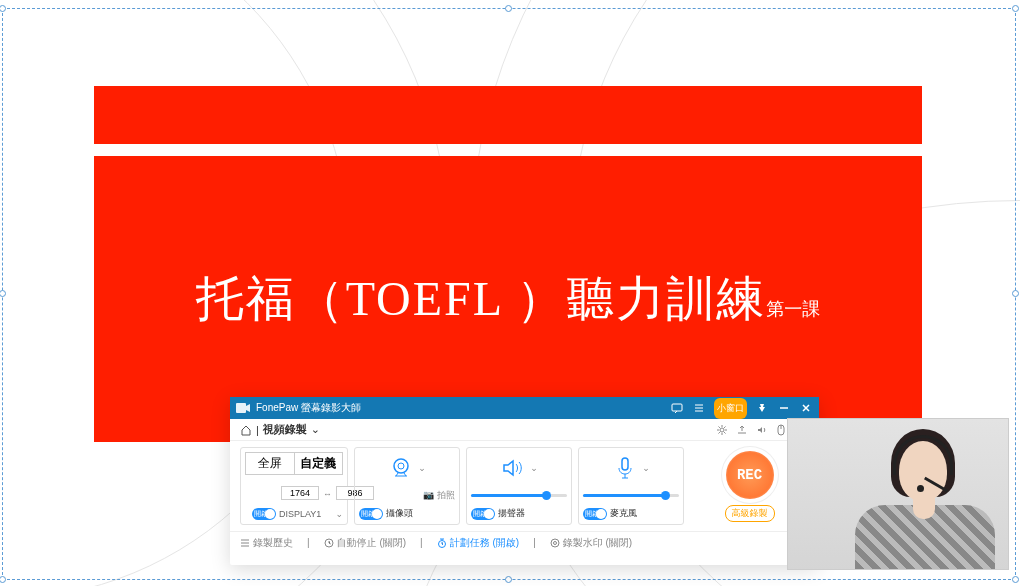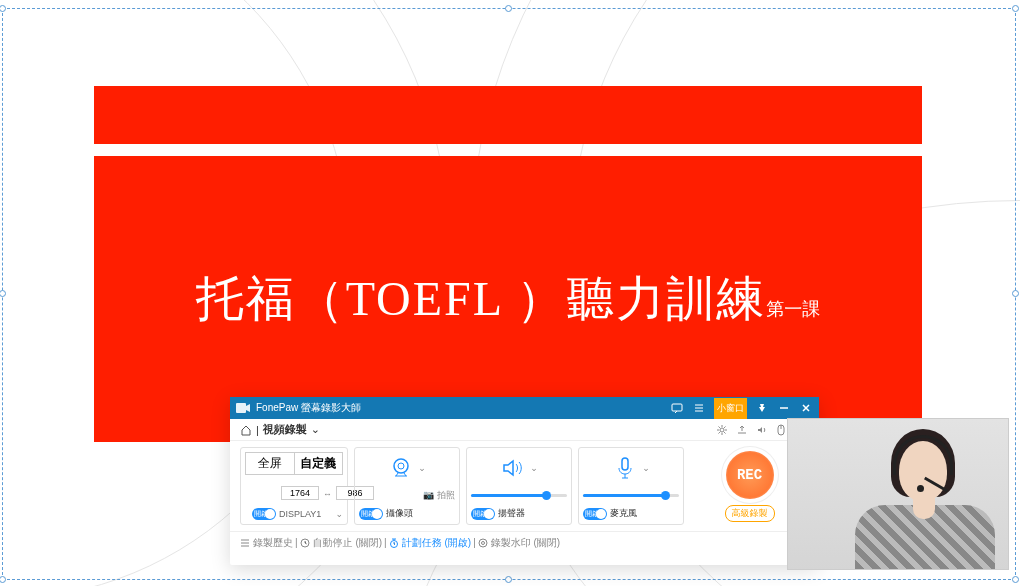--- a/index.html
+++ b/index.html
@@ -27,21 +27,21 @@
 .slide-red-main { position: absolute; left: 94px; top: 156px; width: 828px; height: 286px; background: #ff1e00; display: flex; flex-direction: row; align-items: center; justify-content: center; color: #fff; }
 .slide-title { font-size: 48px; font-family: "SimSun", serif; font-weight: 400; letter-spacing: 2px; }
 .slide-sub { font-size: 18px; font-family: "SimSun", serif; margin-top: 20px; }
 
 
 .app { position: absolute; left: 230px; top: 397px; width: 589px; height: 168px; background: #fff; box-shadow: 0 4px 20px rgba(0,0,0,.15); border-radius: 2px; font-size: 11px; color: #333; }
 .titlebar { height: 22px; background: #1478b3; color: #fff; display: flex; align-items: center; padding: 0 6px; gap: 6px; }
 .titlebar .app-name { font-size: 10px; flex: 1; }
 .titlebar .tb-right { display: flex; gap: 8px; align-items: center; }
 .tb-icon { width: 14px; height: 14px; display: flex; align-items: center; justify-content: center; cursor: pointer; }
-.badge-small { background: #ffa500; color: #fff; font-size: 9px; padding: 4px 3px; border-radius: 0; }
+.badge-small { background: #ffa500; color: #fff; font-size: 9px; padding: 4px 3px; border-radius: 6px; }
 
 .toolbar2 { height: 22px; display: flex; align-items: center; padding: 0 10px; gap: 6px; border-bottom: 1px solid #eee; }
 .toolbar2 .left { display: flex; align-items: center; gap: 4px; }
 .toolbar2 .right { margin-left: auto; display: flex; gap: 8px; }
 .home-icon, .mode-label, .chev { font-size: 11px; }
 .mode-label { font-weight: 600; }
 .tb2-icon { color: #888; cursor: pointer; }
 
 .panels { display: flex; padding: 6px 10px; gap: 6px; height: 90px; }
 .panel { border: 1px solid #e0e0e0; border-radius: 3px; padding: 4px; display: flex; flex-direction: column; justify-content: space-between; }
@@ -84,21 +84,21 @@
 .cam-person { width: 165px; height: 150px; position: relative; right: 0px; }
 .cam-face { position: absolute; width: 48px; height: 60px; background: #f0d5c0; border-radius: 50% 50% 45% 45%; left: 56px; top: 22px; }
 .cam-hair { position: absolute; width: 64px; height: 68px; background: #2a2020; border-radius: 50% 50% 30% 30%; left: 48px; top: 10px; }
 .cam-body { position: absolute; width: 140px; height: 80px; background: repeating-linear-gradient(45deg,#888 0 6px,#bbb 6px 12px); left: 12px; top: 86px; border-radius: 30px 30px 0 0; }
 .cam-headset { position: absolute; width: 60px; height: 40px; border: 3px solid #222; border-bottom: none; border-radius: 40px 40px 0 0; left: 50px; top: 16px; }
 .cam-mic { position: absolute; width: 26px; height: 3px; background: #222; left: 80px; top: 64px; transform: rotate(30deg); }
 .cam-micball { position: absolute; width: 7px; height: 7px; background: #222; border-radius: 50%; left: 74px; top: 66px; }
 .cam-hand { position: absolute; width: 22px; height: 30px; background: #f0d5c0; left: 70px; top: 70px; border-radius: 10px; }
 
 
-.app-footer { height: 22px; border-top: 1px solid #eee; display: flex; align-items: center; padding: 0 10px; gap: 2px; font-size: 10px; color: #888; }
+.app-footer { height: 22px; border-top: 1px solid #eee; display: flex; align-items: center; padding: 0 10px; gap: 14px; font-size: 10px; color: #888; }
 .app-footer .ft { display: flex; align-items: center; gap: 3px; cursor: pointer; }
 .ft.timer svg,.ft.timer { color: #1e90ff; }
 
 svg { display: block; }
 </style>
 </head>
 <body>
 
 <div class="bg-swirls">
   <div class="swirl sw1"></div>

